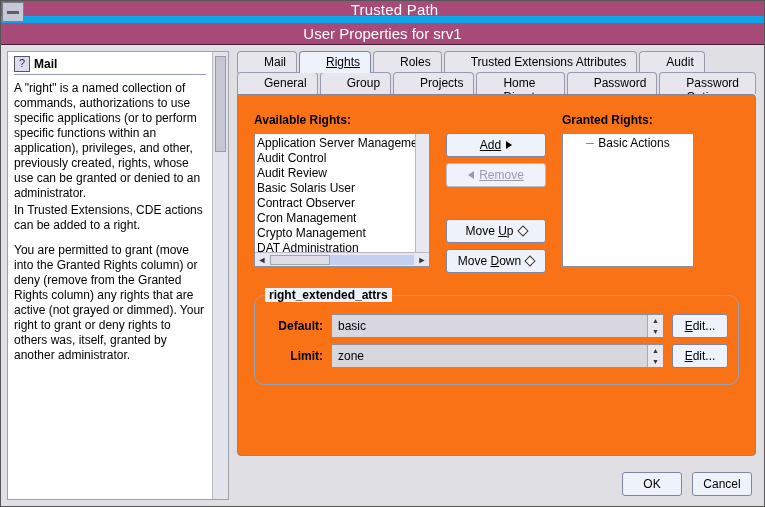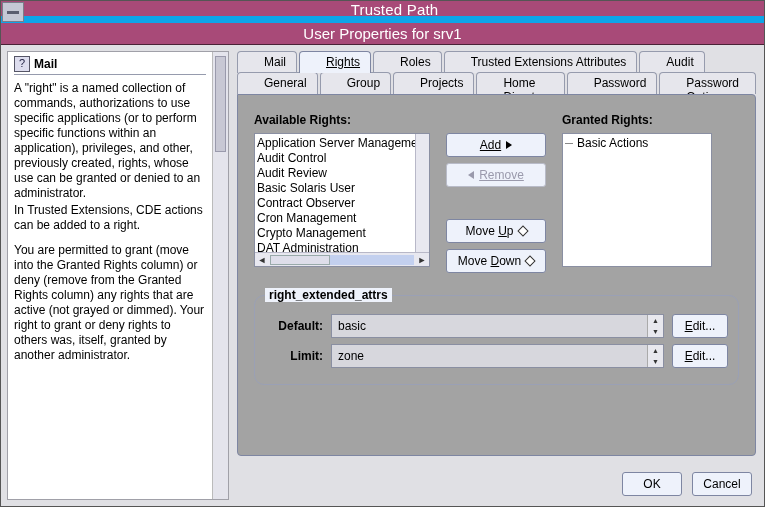--- a/index.html
+++ b/index.html
@@ -118,21 +118,21 @@
     position:relative;
   }
   .tab.active {
     background:#eef2fb;
     border-color:#7e86a2;
     z-index:2;
     text-decoration:underline;
   }
   .panel {
     border:1px solid #7e86a2;
-    background:#a3a3a3;
+    background:#f97316;
     border-radius:0 4px 4px 4px;
     height: 362px;
     padding: 18px 16px 8px 16px;
     position: relative;
   }
   .lists-row {
     display:flex;
     gap: 16px;
     align-items:flex-start;
   }
@@ -188,21 +188,21 @@
     justify-content:center;
     gap:5px;
     font-size:12px;
     cursor:pointer;
   }
   .btn.disabled { color:#9a9aac; border-color:#b8bbc8; cursor:default;}
   .btn u { text-decoration: underline; }
   .tri-r { width:0; height:0; border-top:4px solid transparent; border-bottom:4px solid transparent; border-left:6px solid #000; }
   .tri-l { width:0; height:0; border-top:4px solid transparent; border-bottom:4px solid transparent; border-right:6px solid #9a9aac; }
   .dia-up, .dia-dn { width:8px; height:8px; transform:rotate(45deg); background:#fff; border:1px solid #333; }
-  .granted-col .listbox { width: 150px; }
+  .granted-col .listbox { width: 132px; align-items: center; }
   .treeitem::before {
     content:"";
     display:inline-block;
     width:8px; height:1px;
     background:#888;
     vertical-align:middle;
     margin-right:4px;
   }
   .fieldset {
     margin-top: 22px;

